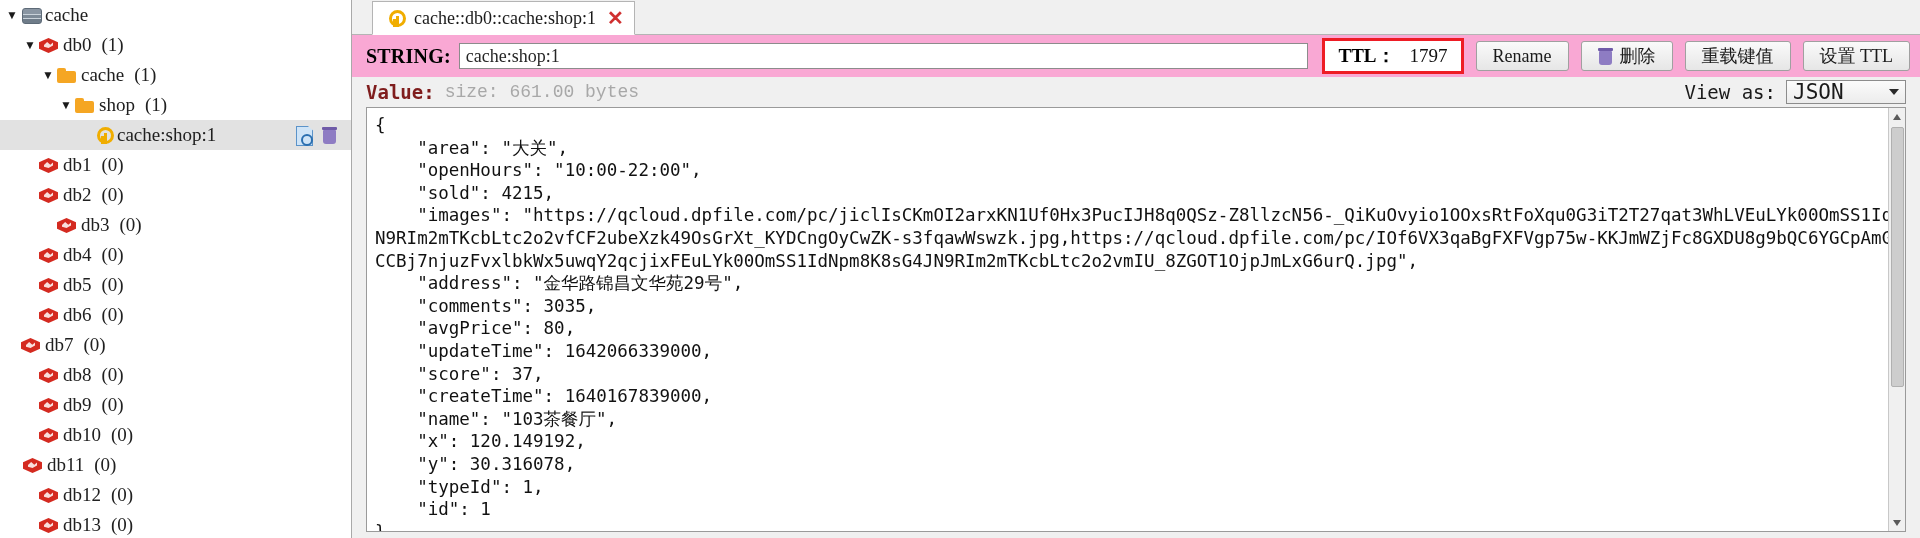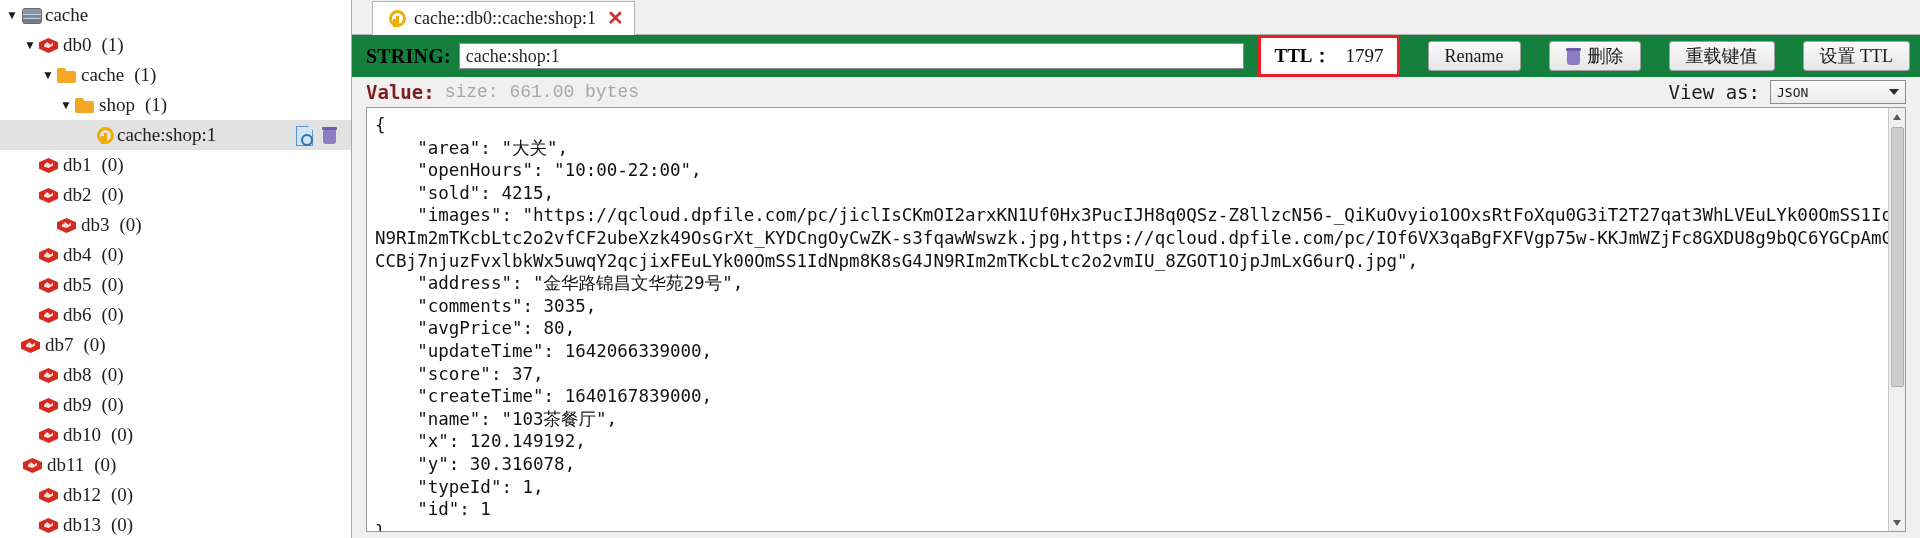--- a/index.html
+++ b/index.html
@@ -176,21 +176,21 @@
   }
 
   
   #keyrow {
     height: 42px;
     display: flex;
     align-items: center;
     padding: 0 10px 0 14px;
     gap: 0;
     flex: 0 0 42px;
-    background: #15803d;
+    background: #f9a8d4;
   }
   #key-type-label {
     font-size: 20px;
     font-weight: bold;
     color: #000000;
     margin-right: 8px;
     letter-spacing: .2px;
   }
   #key-input {
     flex: 1 1 auto;
@@ -200,37 +200,37 @@
     font-size: 18px;
     color: #262626;
     padding: 0 6px;
     font-family: "Liberation Serif", serif;
     line-height: 24px;
     overflow: hidden;
     white-space: nowrap;
   }
   #ttl-box {
     margin-left: 14px;
-    height: 42px;
+    height: 36px;
     min-width: 100px;
     border: 3px solid #ee1c25;
     background: #ffffff;
     display: flex;
     align-items: center;
     justify-content: center;
     gap: 14px;
     padding: 0 13px;
     flex: 0 0 auto;
   }
   #ttl-box .lbl { font-size: 19px; font-weight: bold; color: #000; }
   #ttl-box .val { font-size: 19px; color: #111; }
 
   .btn {
     height: 30px;
-    margin-left: 28px;
+    margin-left: 12px;
     background: linear-gradient(#fafafa, #e6e6e6);
     border: 1px solid #a0a0a0;
     border-radius: 3px;
     font-size: 18px;
     color: #1a1a1a;
     display: flex;
     align-items: center;
     justify-content: center;
     gap: 7px;
     padding: 8px 16px;
@@ -266,28 +266,28 @@
     display: flex;
     align-items: center;
     gap: 10px;
   }
   #viewas-label {
     font-size: 19px;
     color: #1a1a1a;
     font-family: "DejaVu Sans Mono", monospace;
   }
   #viewas-select {
-    width: 136px;
+    width: 120px;
     height: 24px;
     background: linear-gradient(#fbfbfb,#ececec);
     border: 1px solid #8c8c8c;
     display: flex;
     align-items: center;
     padding: 0 6px;
-    font-size: 13px;
+    font-size: 21px;
     color: #1a1a1a;
     font-family: "DejaVu Sans Mono", monospace;
     position: relative;
     cursor: pointer;
   }
   .caret {
     margin-left: auto;
     width: 0; height: 0;
     border-left: 5px solid transparent;
     border-right: 5px solid transparent;

